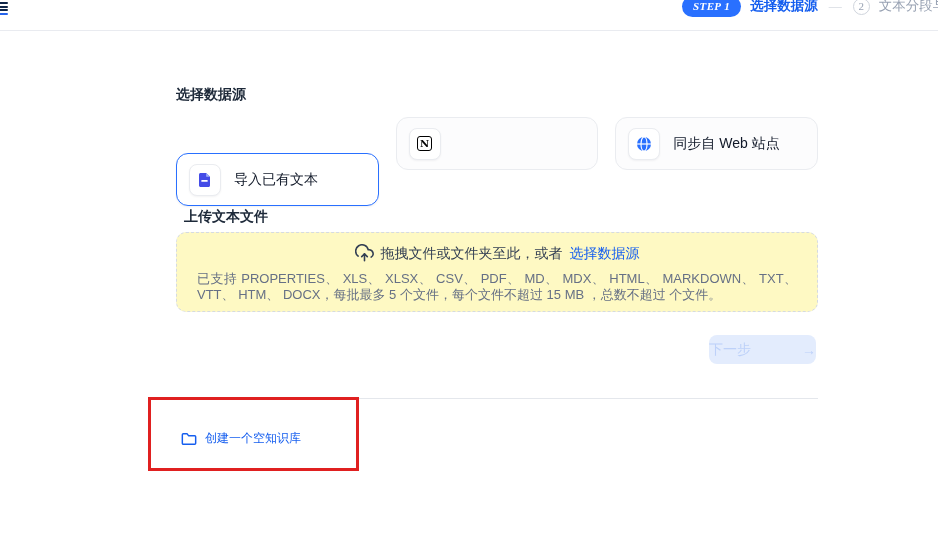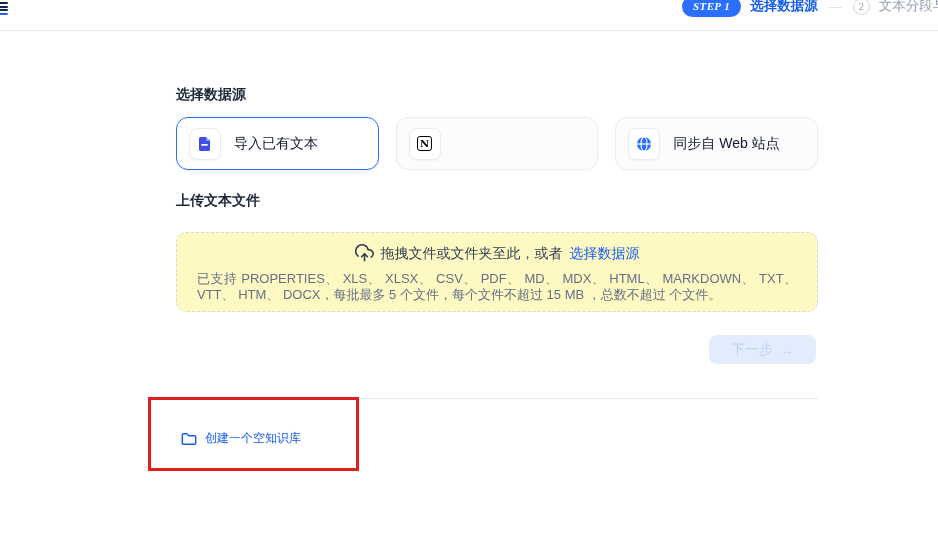--- a/index.html
+++ b/index.html
@@ -17,31 +17,31 @@
   .step-badge { background:#2970ff; color:#fff; font-size:11px; font-weight:700; font-style:italic; letter-spacing:.4px; padding:4px 11px 5px; border-radius:11px; }
   .step1-label { color:#155eef; font-weight:700; font-size:13.5px; }
   .step-sep { color:#d0d5dd; font-size:13px; padding:0 2px; }
   .step2-circle { width:17px; height:17px; border:1.5px solid #d0d5dd; border-radius:50%; color:#98a2b3; font-size:11px; display:flex; align-items:center; justify-content:center; flex:0 0 auto; }
   .step2-label { color:#98a2b3; font-size:13.5px; }
   
   .heading { position:absolute; left:176px; font-size:14px; font-weight:700; color:#1d2939; }
   
   .cards { position:absolute; left:176px; top:117px; width:642px; display:flex; gap:17px; }
   .card { flex:1; height:53px; border:1px solid #eaecf0; background:#fcfcfd; border-radius:12px; display:flex; align-items:center; padding:0 12px; gap:13px; cursor:pointer; }
-  .card.selected { border:1.5px solid #2970ff; background:#fff; box-shadow:0 1px 2px rgba(16,24,40,.06); }
+  .card.selected { border:1.5px solid #2970ff; background:#fff; box-shadow:0 1px 2px rgba(16,24,40,.06);margin-top:36px; }
   .chip { width:32px; height:32px; flex:0 0 auto; border:1px solid #eaecf0; border-radius:8px; background:#fff; display:flex; align-items:center; justify-content:center; box-shadow:0 1px 2px rgba(16,24,40,.05); }
   .card-label { font-size:14px; color:#101828; font-weight:500; }
   .notion-box { width:15px; height:15px; border:1.5px solid #000; border-radius:3px; display:flex; align-items:center; justify-content:center; font-family:"DejaVu Serif", serif; font-weight:700; font-size:10px; color:#000; background:#fff; }
   
   .dropzone { position:absolute; left:176px; top:232px; width:642px; height:80px; border:1px dashed #d5dae1; border-radius:10px; background:#fef9c3; padding:11px 20px 0; }
   .drop-line { display:flex; align-items:center; justify-content:center; gap:7px; font-size:14px; color:#344054; }
   .browse { color:#155eef; cursor:pointer; }
   .support { margin-top:8px; font-size:13px; color:#667085; line-height:15.5px; text-align:justify; }
   
-  .next-btn { position:absolute; left:709px; top:335px; width:107px; height:29px; background:#e3ecfd; color:#bdd1f9; border:none; border-radius:8px; font-size:14px; font-family:"Liberation Sans", sans-serif; display:flex; align-items:center; justify-content:center; gap:7px; cursor:default; }
+  .next-btn { position:absolute; left:709px; top:335px; width:107px; height:29px; background:#e3ecfd; color:#bdd1f9; border:none; border-radius:8px; font-size:14px; font-family:"Liberation Sans", sans-serif; display:flex; align-items:center; justify-content:space-between; gap:7px; cursor:default; }
   
   .divider { position:absolute; left:176px; top:398px; width:642px; height:1px; background:#e4e7ec; }
   .annotation-rect { position:absolute; left:148px; top:397px; width:211px; height:74px; border:3px solid #e02020; z-index:6; pointer-events:none; }
   .create-link { position:absolute; left:181px; top:430px; display:flex; align-items:center; gap:8px; color:#155eef; font-size:12px; cursor:pointer; }
   svg { display:block; }
 </style>
 </head>
 <body>
 
 <div class="screen">
@@ -85,21 +85,21 @@
         <svg width="16" height="16" viewBox="0 0 16 16">
           <circle cx="8" cy="8" r="7" fill="#2970ff"></circle>
           <ellipse cx="8" cy="8" rx="3" ry="7" fill="none" stroke="#fff" stroke-width="1.2"></ellipse>
           <line x1="1" y1="8" x2="15" y2="8" stroke="#fff" stroke-width="1.2"></line>
         </svg>
       </span>
       <span class="card-label">同步自 Web 站点</span>
     </div>
   </div>
 
-  <div class="heading" style="top:192px;">上传文本文件</div>
+  <div class="heading" style="top:208px;margin-left:8px;">上传文本文件</div>
 
   <div class="dropzone">
     <div class="drop-line">
       <span>
         <svg width="19" height="19" viewBox="0 0 24 24" fill="none" stroke="#344054" stroke-width="2" stroke-linecap="round" stroke-linejoin="round">
           <path d="M20.4 16.6A5 5 0 0 0 18 7.3h-1.3A8 8 0 1 0 4 15.3"></path>
           <path d="M12 12.5V21"></path>
             <path d="m8.5 16 3.5-3.5L15.5 16"></path>
         </svg>
       </span>

